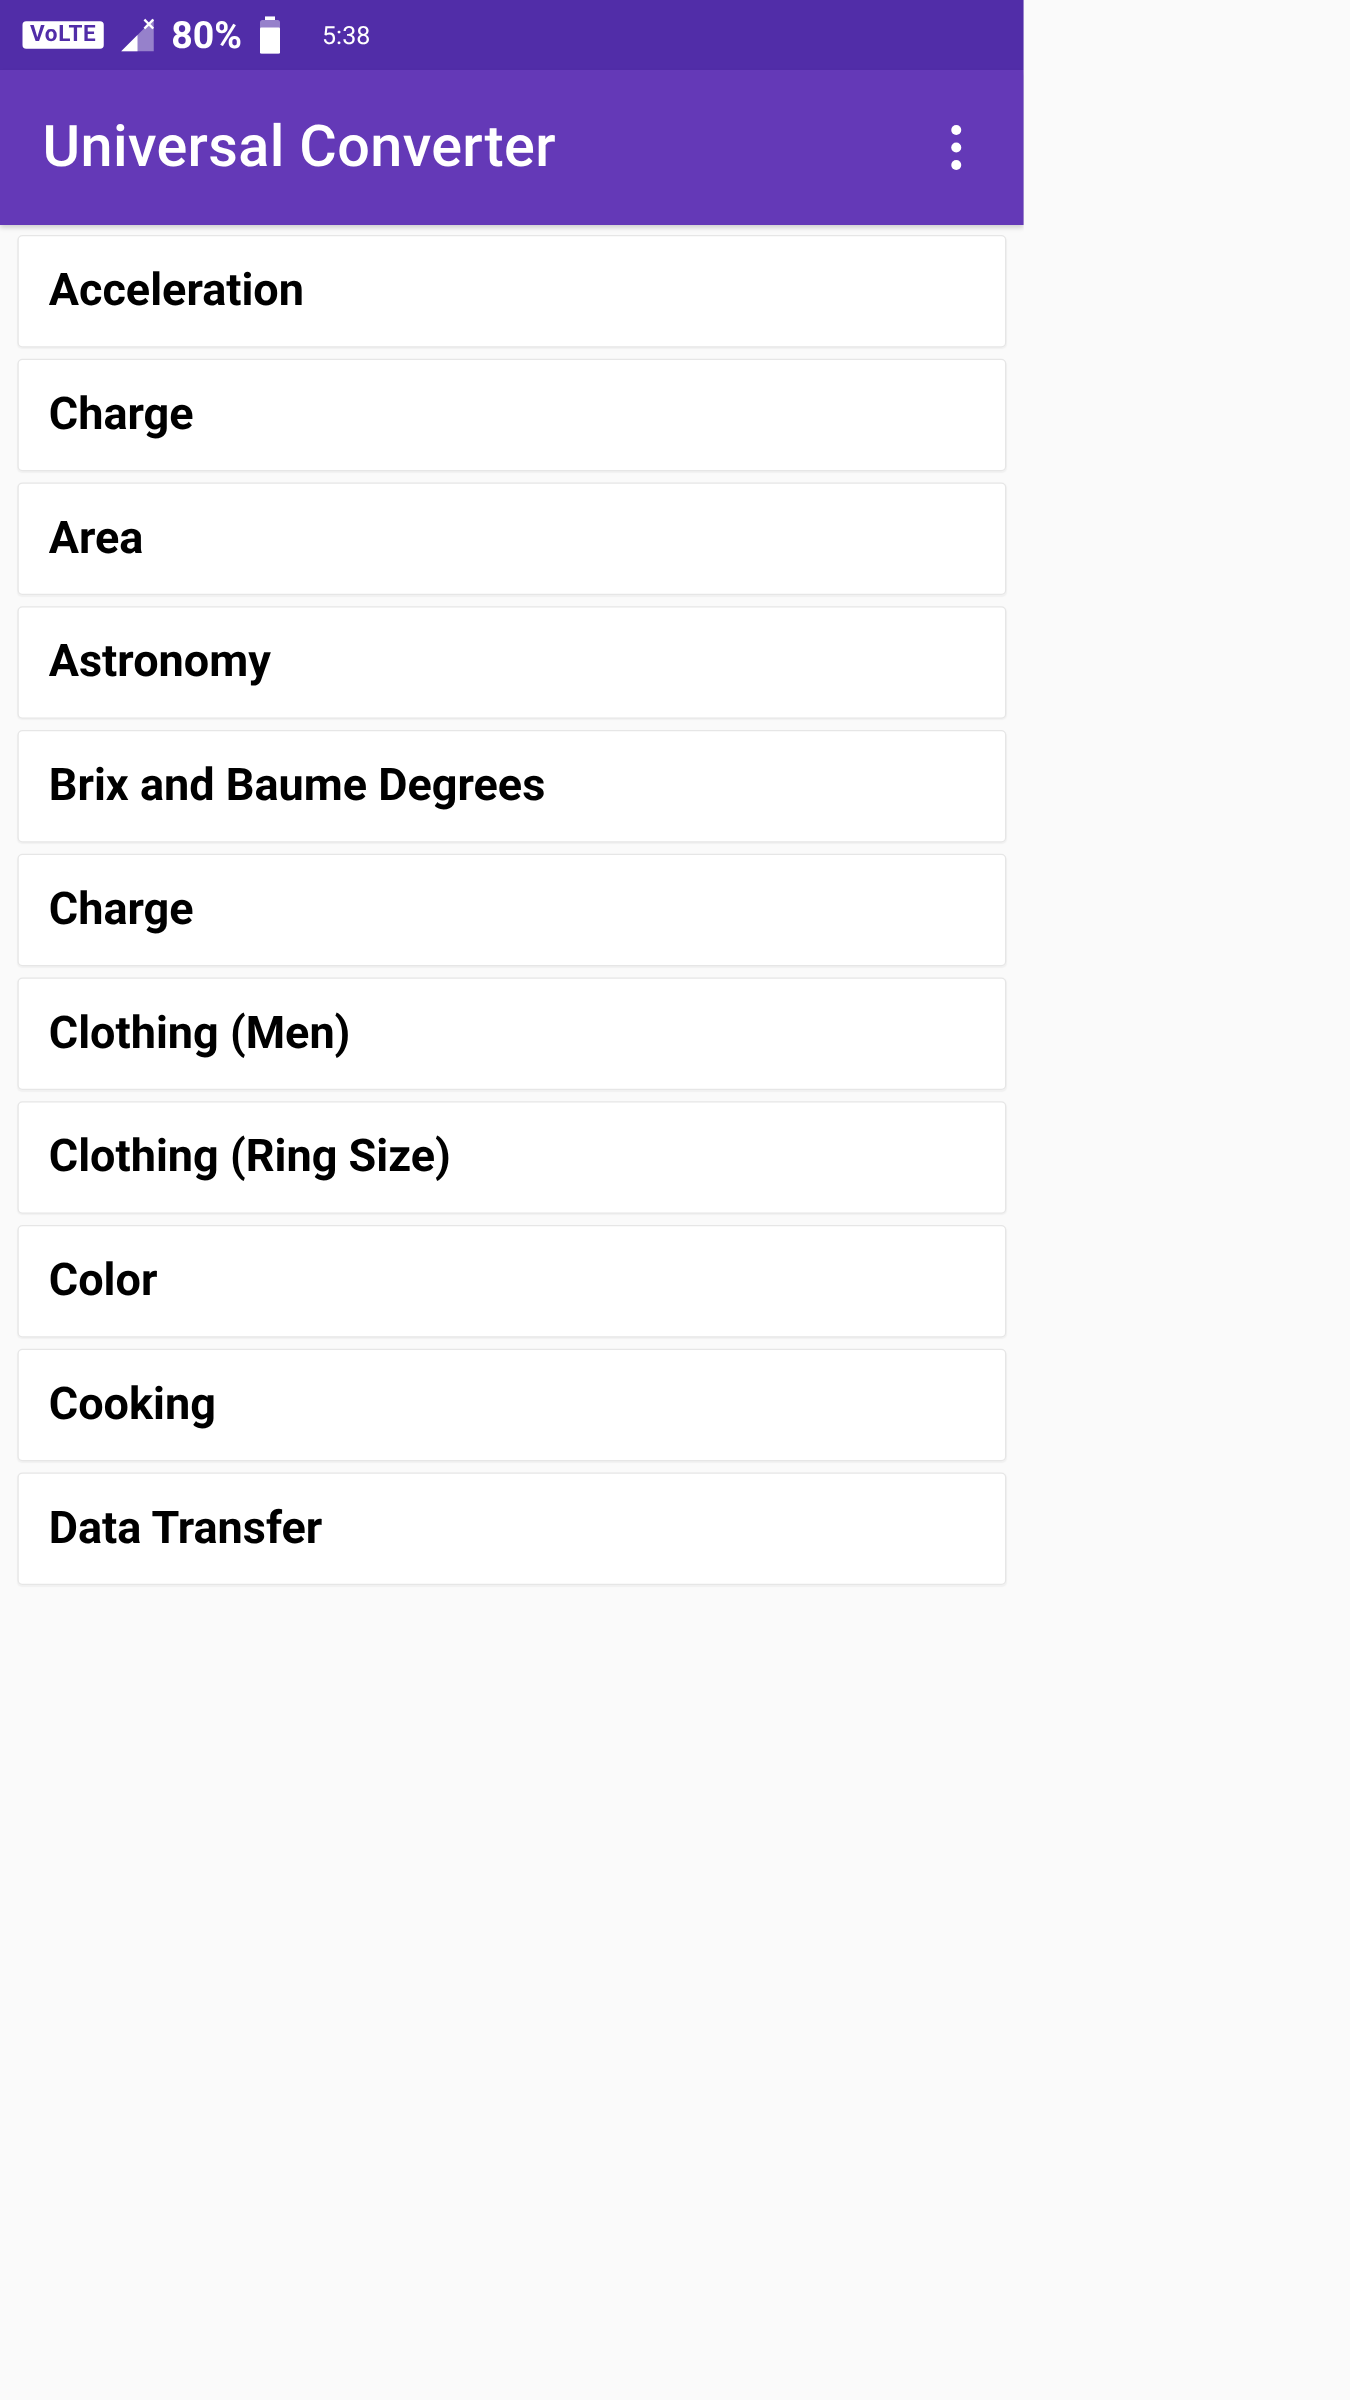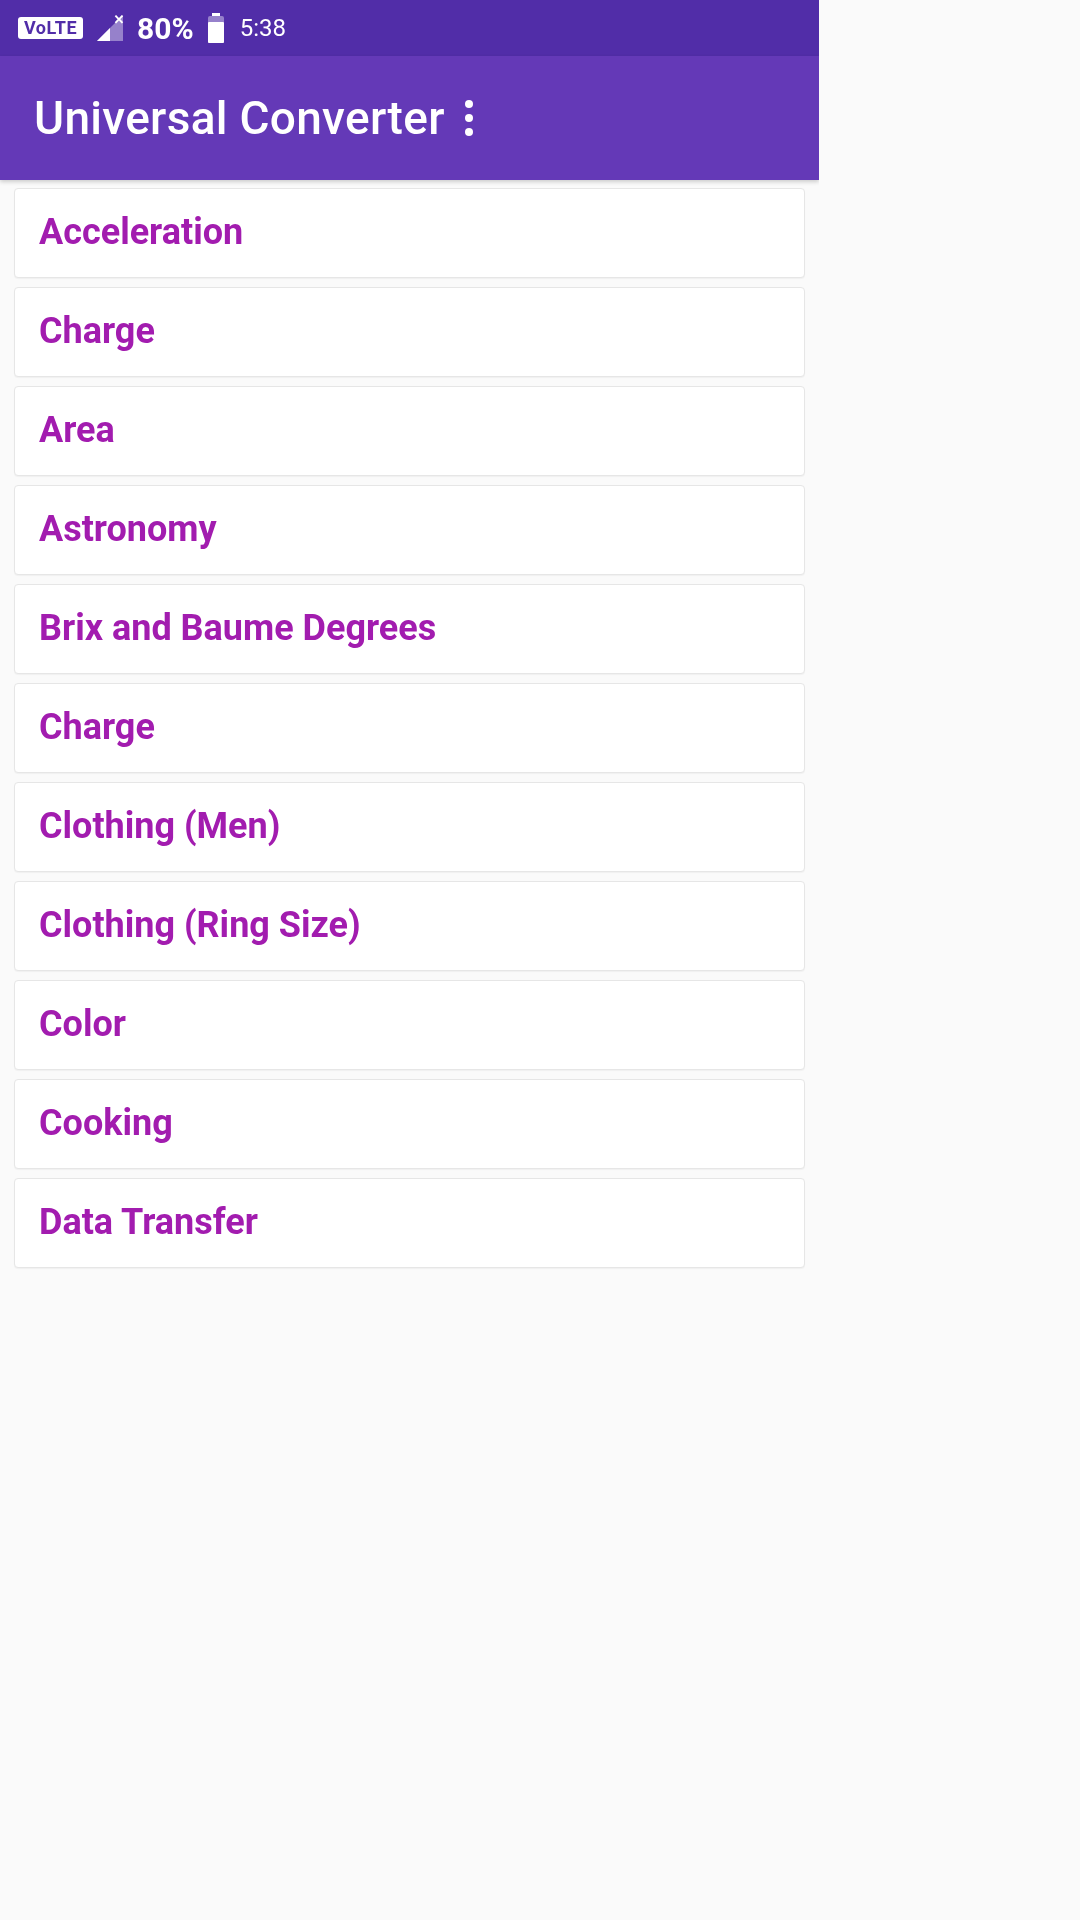--- a/index.html
+++ b/index.html
@@ -46,29 +46,30 @@
     .battery-text {
       font-size: 30px;
       font-weight: 700;
     }
     .battery-icon {
       width: 20px;
       height: 30px;
       position: relative;
     }
     .clock {
-      font-size: 24px;
+      font-size: 20px;
       font-weight: 400;
-      margin-left: 2px;
+      margin-left: 20px;
     }
     .app-bar {
       background: #6439b7;
       height: 124px;
       display: flex;
       align-items: center;
+      justify-content: space-between;
       padding: 0 30px 0 34px;
       box-shadow: 0 2px 4px rgba(0,0,0,0.18);
       position: relative;
       z-index: 2;
     }
     .app-title {
       color: #ffffff;
       font-size: 46px;
       font-weight: 500;
       letter-spacing: 0.3px;
@@ -95,21 +96,21 @@
       overflow: hidden;
     }
     .list-item {
       background: #ffffff;
       border: 1px solid #e6e6e6;
       border-radius: 4px;
       padding: 22px 24px 24px 24px;
       margin-bottom: 9px;
       font-size: 36px;
       font-weight: 700;
-      color: #a21caf;
+      color: #000000;
       cursor: pointer;
       box-shadow: 0 1px 1px rgba(0,0,0,0.04);
     }
   </style>
 </head>
 <body>
 
 <div class="status-bar">
   <span class="volte-badge">VoLTE</span>
   <span class="signal-icon">

